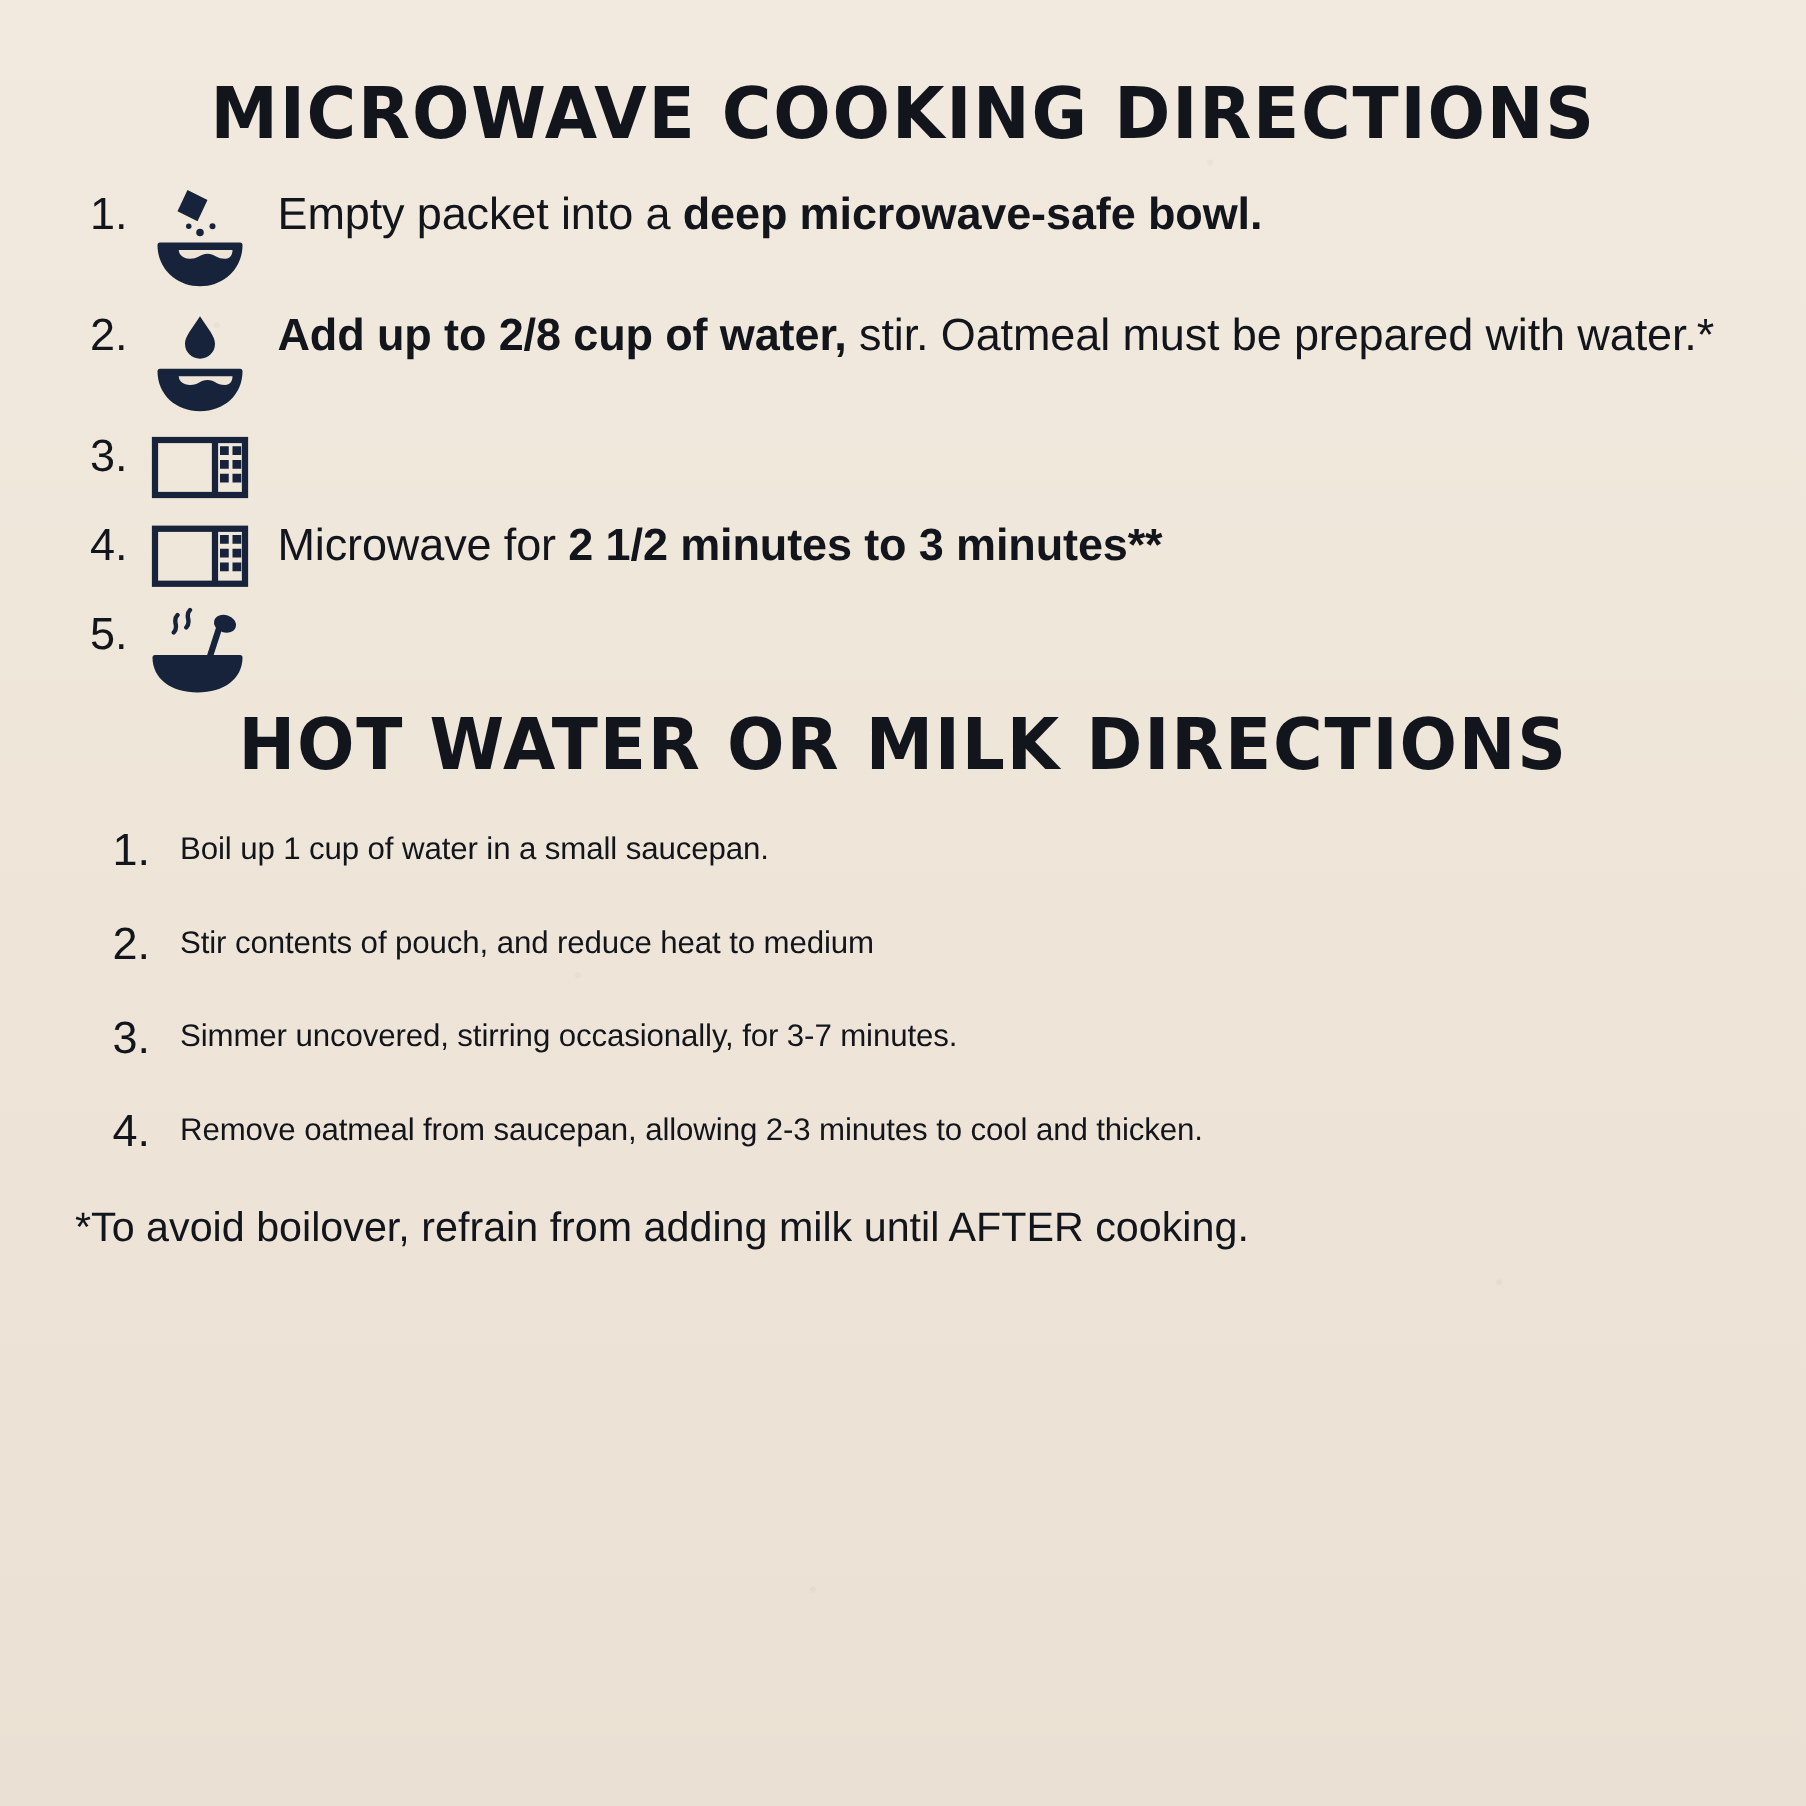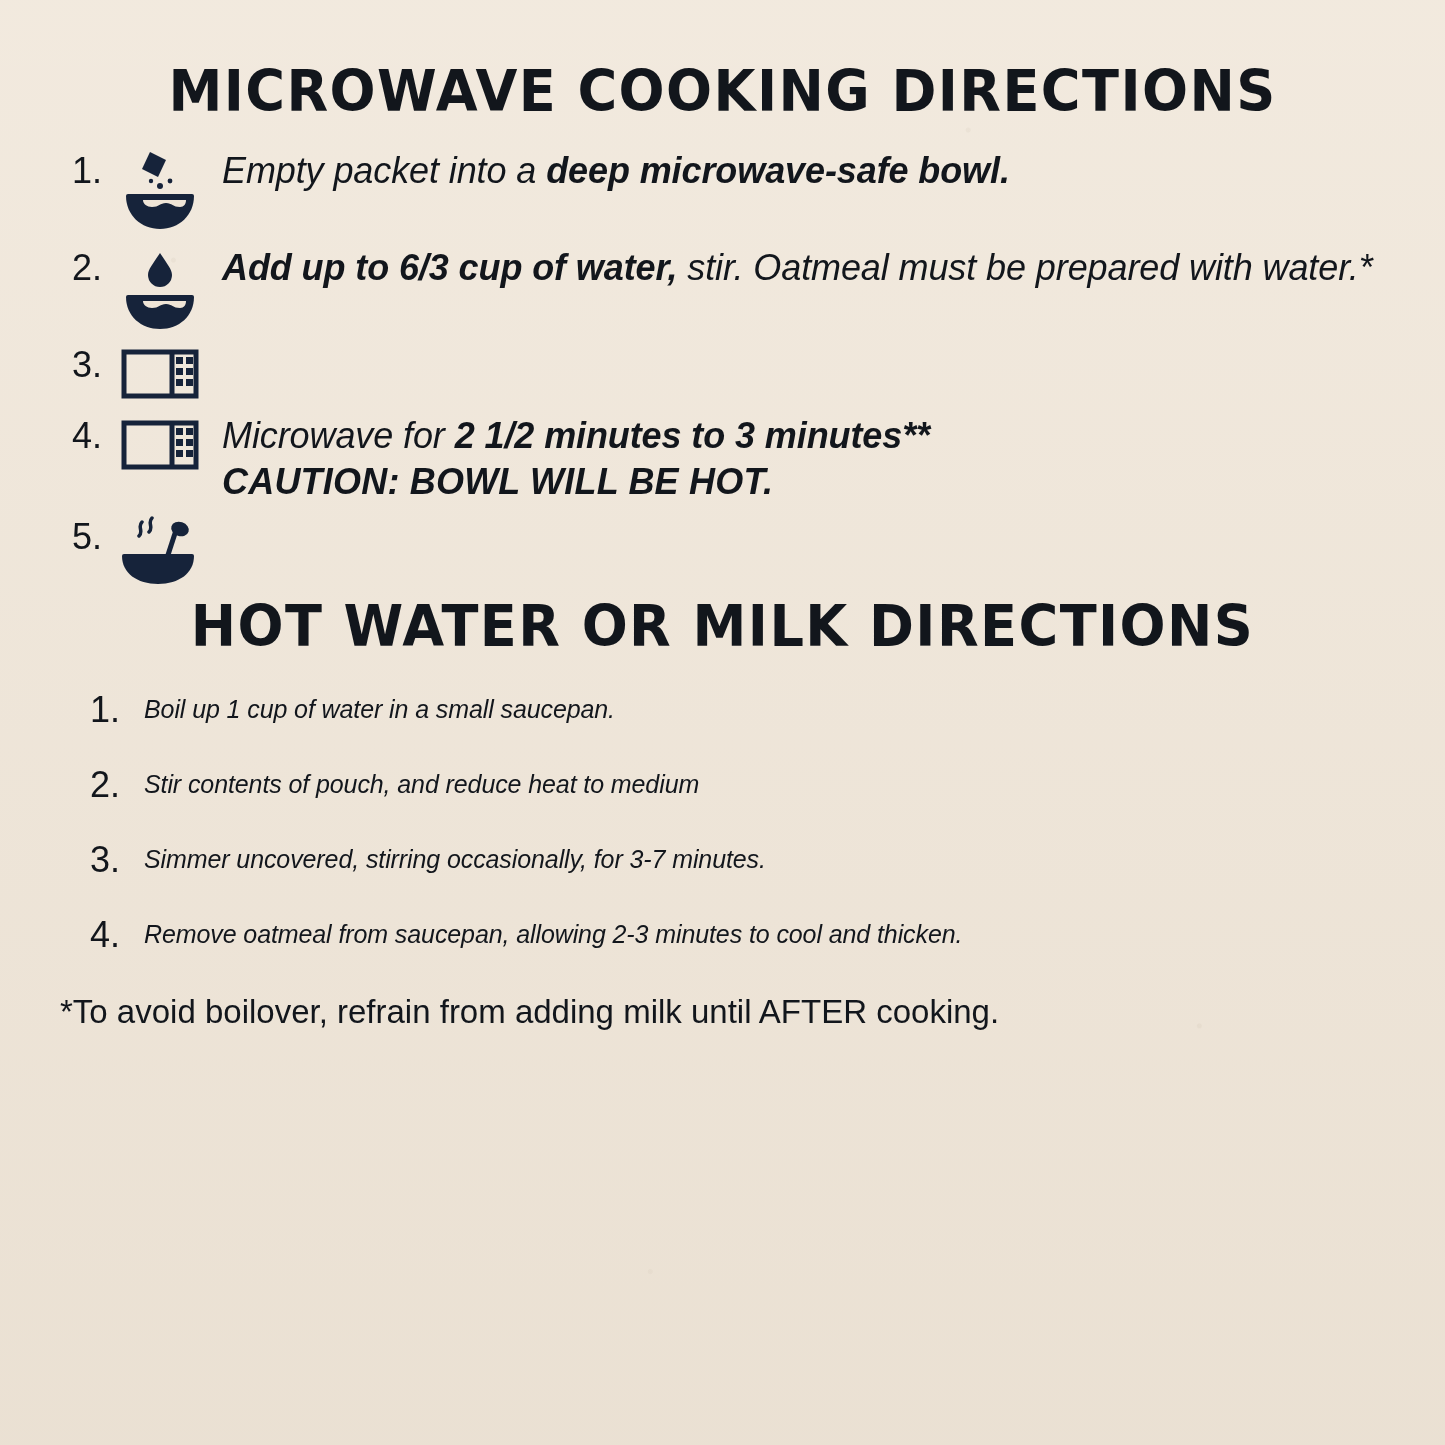--- a/index.html
+++ b/index.html
@@ -69,21 +69,20 @@
     align-items: center;
     justify-content: center;
     padding-top: 2px;
   }
   .step-text {
     flex: 1 1 auto;
     font-size: 36px;
     line-height: 46px;
     padding-left: 14px;
     letter-spacing: -0.1px;
-    font-style: italic;
   }
   .step-text b, .bold {
     font-weight: bold;
   }
   .caution {
     font-weight: bold;
     letter-spacing: 0.2px;
   }
   .second-title {
     margin-top: 66px;
@@ -154,21 +153,21 @@
       <div class="step-icon">
         <svg width="92" height="86" viewBox="0 0 92 86">
           <g fill="#16233a">
             <path d="M46,6 c7,11 12,16 12,22 a12,12 0 0 1 -24,0 c0,-6 5,-11 12,-22 z"></path>
             <path d="M14,48 h64 a2,2 0 0 1 2,2 c0,19 -15,32 -34,32 S12,69 12,50 a2,2 0 0 1 2,-2 z"></path>
             <path d="M20,54 h52 c0,4 -2,7 -6,7 -7,0 -8,-4 -14,-4 s-7,4 -14,4 c-5,0 -9,-3 -9,-7 z" fill="#efe5d7"></path>
           </g>
         </svg>
       </div>
       <div class="step-text">
-        <b>Add up to 6/3 cup of water,</b><span> stir. Oatmeal must be prepared with water.*</span>
+        <b>Add up to 2/8 cup of water,</b><span> stir. Oatmeal must be prepared with water.*</span>
       </div>
     </div>
 
     <div class="step">
       <div class="step-num">3.</div>
       <div class="step-icon">
         <svg width="92" height="60" viewBox="0 0 92 60">
           <g fill="none" stroke="#16233a" stroke-width="5">
             <rect x="10" y="8" width="72" height="44"></rect>
             <line x1="58" y1="8" x2="58" y2="52"></line>
@@ -198,21 +197,20 @@
             <rect x="72" y="13" width="7" height="7"></rect>
             <rect x="62" y="24" width="7" height="7"></rect>
             <rect x="72" y="24" width="7" height="7"></rect>
             <rect x="62" y="35" width="7" height="7"></rect>
             <rect x="72" y="35" width="7" height="7"></rect>
           </g>
         </svg>
       </div>
       <div class="step-text">
         <span>Microwave for </span><b>2 1/2 minutes to 3 minutes**</b><br>
-        <span class="caution">CAUTION: BOWL WILL BE HOT.</span>
       </div>
     </div>
 
     <div class="step">
       <div class="step-num">5.</div>
       <div class="step-icon">
         <svg width="92" height="72" viewBox="0 0 92 72">
           <g fill="#16233a">
             <path d="M28,6 c-5,5 2,9 -3,14 M38,2 c-5,5 2,9 -3,14" stroke="#16233a" stroke-width="3.5" fill="none" stroke-linecap="round"></path>
             <rect x="56" y="8" width="5" height="34" transform="rotate(18 58 25)"></rect>

